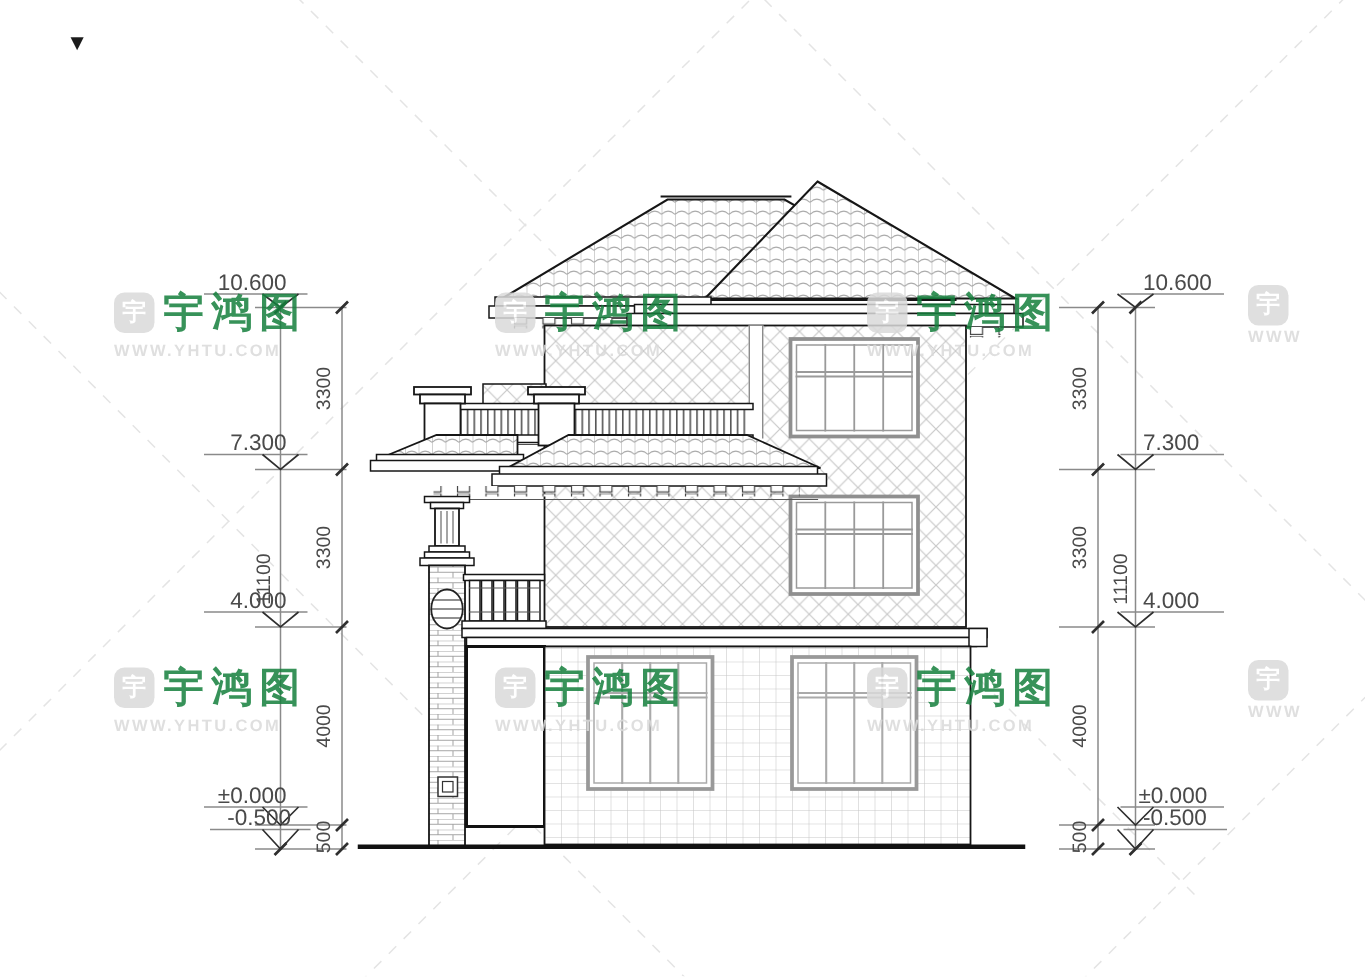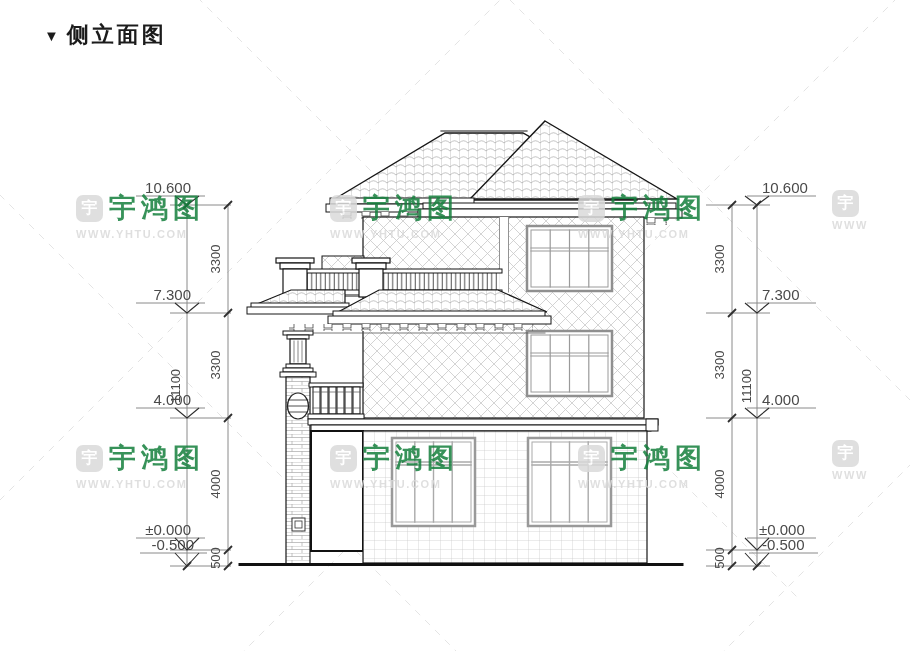--- a/index.html
+++ b/index.html
@@ -259,21 +259,20 @@
       <text transform="rotate(-90 724 365)" x="724" y="365">3300</text>
       <text transform="rotate(-90 724 484)" x="724" y="484">4000</text>
       <text transform="rotate(-90 724 558)" x="724" y="558">500</text>
       <text transform="rotate(-90 751 386)" x="751" y="386">11100</text>
     </g>
   </g>
 </svg>
 
 <div class="page-title">
   <span class="tri">▼</span>
-  <span class="txt">侧立面图</span>
 </div>
 
 <div class="wm" style="left:76px;top:190px">
   <div class="wm-top">
         <span class="wm-logo">宇</span>
         <span class="wm-brand">宇鸿图</span>
       </div>
   <div class="wm-url">WWW.YHTU.COM</div>
 </div>
 <div class="wm" style="left:330px;top:190px">

